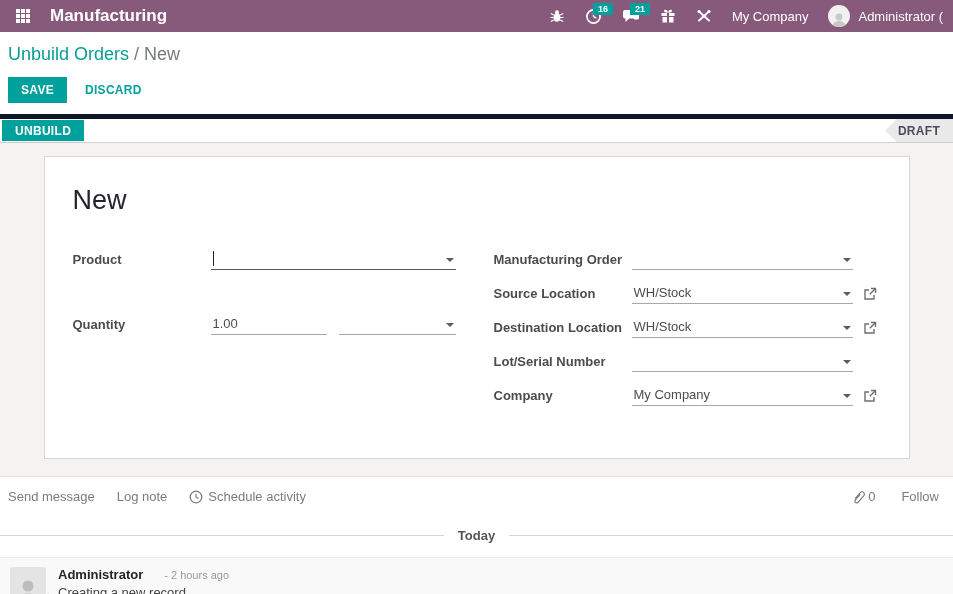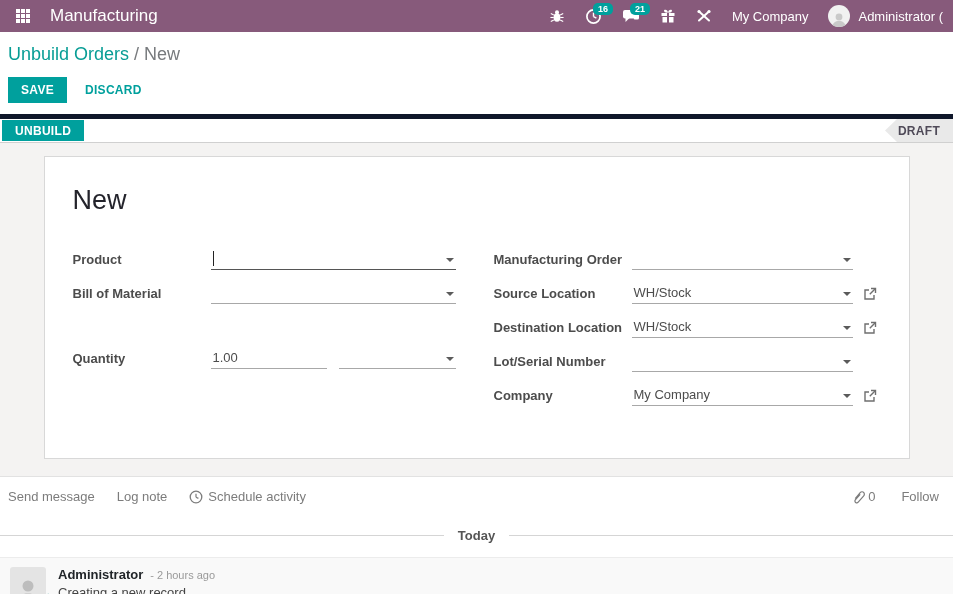--- a/index.html
+++ b/index.html
@@ -5,28 +5,28 @@
   * { margin:0; padding:0; box-sizing:border-box; }
   html,body { width:953px; height:594px; overflow:hidden; background:#fff;
     font-family:"Liberation Sans", sans-serif; font-size:13px; color:#4c4c4c; }
 
   
   .navbar { height:32px; background:#875A7B; display:flex; align-items:center;
     color:#fff; white-space:nowrap; overflow:hidden; padding-left:6px; }
   .apps-btn { width:34px; height:32px; display:flex; align-items:center; justify-content:center; cursor:pointer; }
   .apps-grid { display:grid; grid-template-columns:repeat(3,4px); grid-template-rows:repeat(3,4px); gap:1px; }
   .apps-grid span { background:#fff; width:4px; height:4px; display:block; }
-  .app-name { font-size:17px; font-weight:400; margin:0 26px 0 10px; }
+  .app-name { font-size:17px; font-weight:700; margin:0 26px 0 10px; }
   .nav-menu { display:flex; align-items:center; height:32px; }
   .nav-item { padding:0 13px; height:32px; display:flex; align-items:center; font-size:13px; cursor:pointer; }
   .nav-plus { font-size:16px; font-weight:700; padding:0 14px; cursor:pointer; }
   .nav-right { margin-left:auto; display:flex; align-items:center; height:32px; }
   .sysicon { position:relative; padding:0 10px; height:32px; display:flex; align-items:center; cursor:pointer; }
   .badge { position:absolute; top:3px; left:18px; background:#00A09D; color:#fff;
-    font-size:9px; font-weight:700; border-radius:5px; padding:1px 5px; line-height:10px; }
+    font-size:9px; font-weight:700; border-radius:0; padding:1px 5px; line-height:10px; }
   .nav-user-item { padding:0 10px; display:flex; align-items:center; height:32px; cursor:pointer; font-size:13px; }
   .nav-avatar { width:22px; height:22px; border-radius:50%; background:#f1f1f1; overflow:hidden;
     display:flex; align-items:flex-end; justify-content:center; margin-right:8px; flex:0 0 auto; }
 
   
   .control-panel { background:#fff; padding:12px 0 0 8px; }
   .breadcrumb { font-size:18px; margin-bottom:12px; }
   .bc-link { color:#089d95; cursor:pointer; }
   .bc-sep, .bc-current { color:#777a7d; }
   .btn-row { display:flex; align-items:center; padding-bottom:11px; }
@@ -75,21 +75,21 @@
   .day-sep { display:flex; align-items:center; margin:14px 0 10px 0; }
   .day-sep .line { flex:1; height:1px; background:#d5d5d5; }
   .day-sep .day { padding:0 14px; font-weight:700; color:#555; }
   .message { background:#f9f9f9; border-top:1px solid #ececec; border-bottom:1px solid #ececec;
     display:flex; padding:9px 10px; margin-top:14px; }
   .msg-avatar { width:36px; height:36px; border-radius:3px; background:#e4e4e4; position:relative;
     overflow:visible; flex:0 0 36px; margin-right:12px; }
   .msg-avatar .person-clip { width:36px; height:36px; border-radius:3px; overflow:hidden;
     display:flex; align-items:flex-end; justify-content:center; }
   .plane-badge { position:absolute; right:-3px; bottom:-2px; }
-  .msg-head { display:flex; align-items:baseline; gap:7px; }
+  .msg-head { display:flex; align-items:baseline; gap:21px; }
   .msg-author { font-weight:700; color:#212529; }
   .msg-time { font-size:11px; color:#9a9a9a; }
   .msg-body { color:#444; margin-top:3px; }
 </style>
 </head>
 <body>
 
 <div class="navbar">
   <div class="apps-btn">
     <div class="apps-grid">
@@ -196,27 +196,20 @@
       <div>
         <div class="orow">
           <label class="olabel">Product</label>
           <div class="ofield focused">
             <span class="cursor"></span>
             <span class="oval"></span>
             <span class="caret"></span>
           </div>
         </div>
         <div class="orow">
-          <label class="olabel">Bill of Material</label>
-          <div class="ofield">
-            <span class="oval"></span>
-            <span class="caret"></span>
-          </div>
-        </div>
-        <div class="orow">
           <label class="olabel">Quantity</label>
           <div class="qty-wrap">
             <div class="ofield">
               <span class="oval">1.00</span>
             </div>
             <div class="ofield">
               <span class="oval"></span>
               <span class="caret"></span>
             </div>
           </div>

